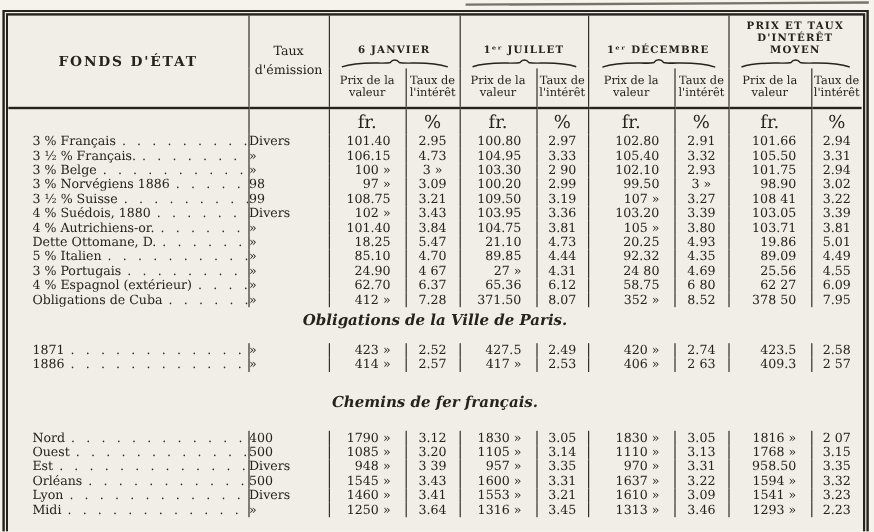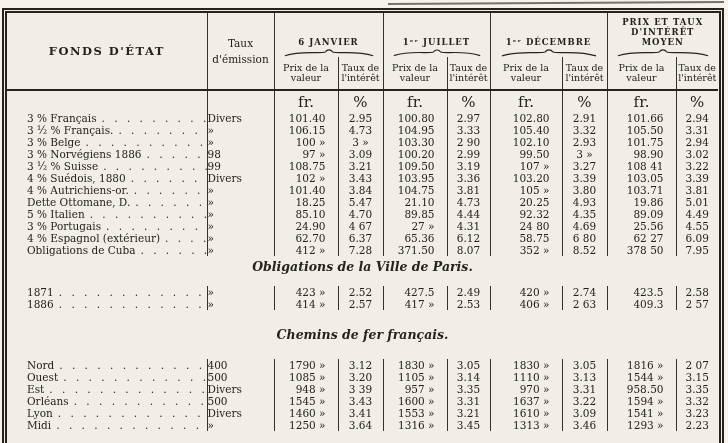--- a/index.html
+++ b/index.html
@@ -421,21 +421,21 @@
                 <span class="dots"></span>
               </div>
             </td>
             <td class="c emission vline">500</td>
             <td class="c vline prix">1085 »</td>
             <td class="c vline taux">3.20</td>
             <td class="c vline prix">1105 »</td>
             <td class="c vline taux">3.14</td>
             <td class="c vline prix">1110 »</td>
             <td class="c vline taux">3.13</td>
-            <td class="c vline prix">1544 »</td>
+            <td class="c vline prix">1768 »</td>
             <td class="c vline taux">3.15</td>
           </tr>
           <tr>
             <td class="c label">
               <div class="lbl">
                 <span class="lt">Est</span>
                 <span class="dots"></span>
               </div>
             </td>
             <td class="c emission vline">Divers</td>

